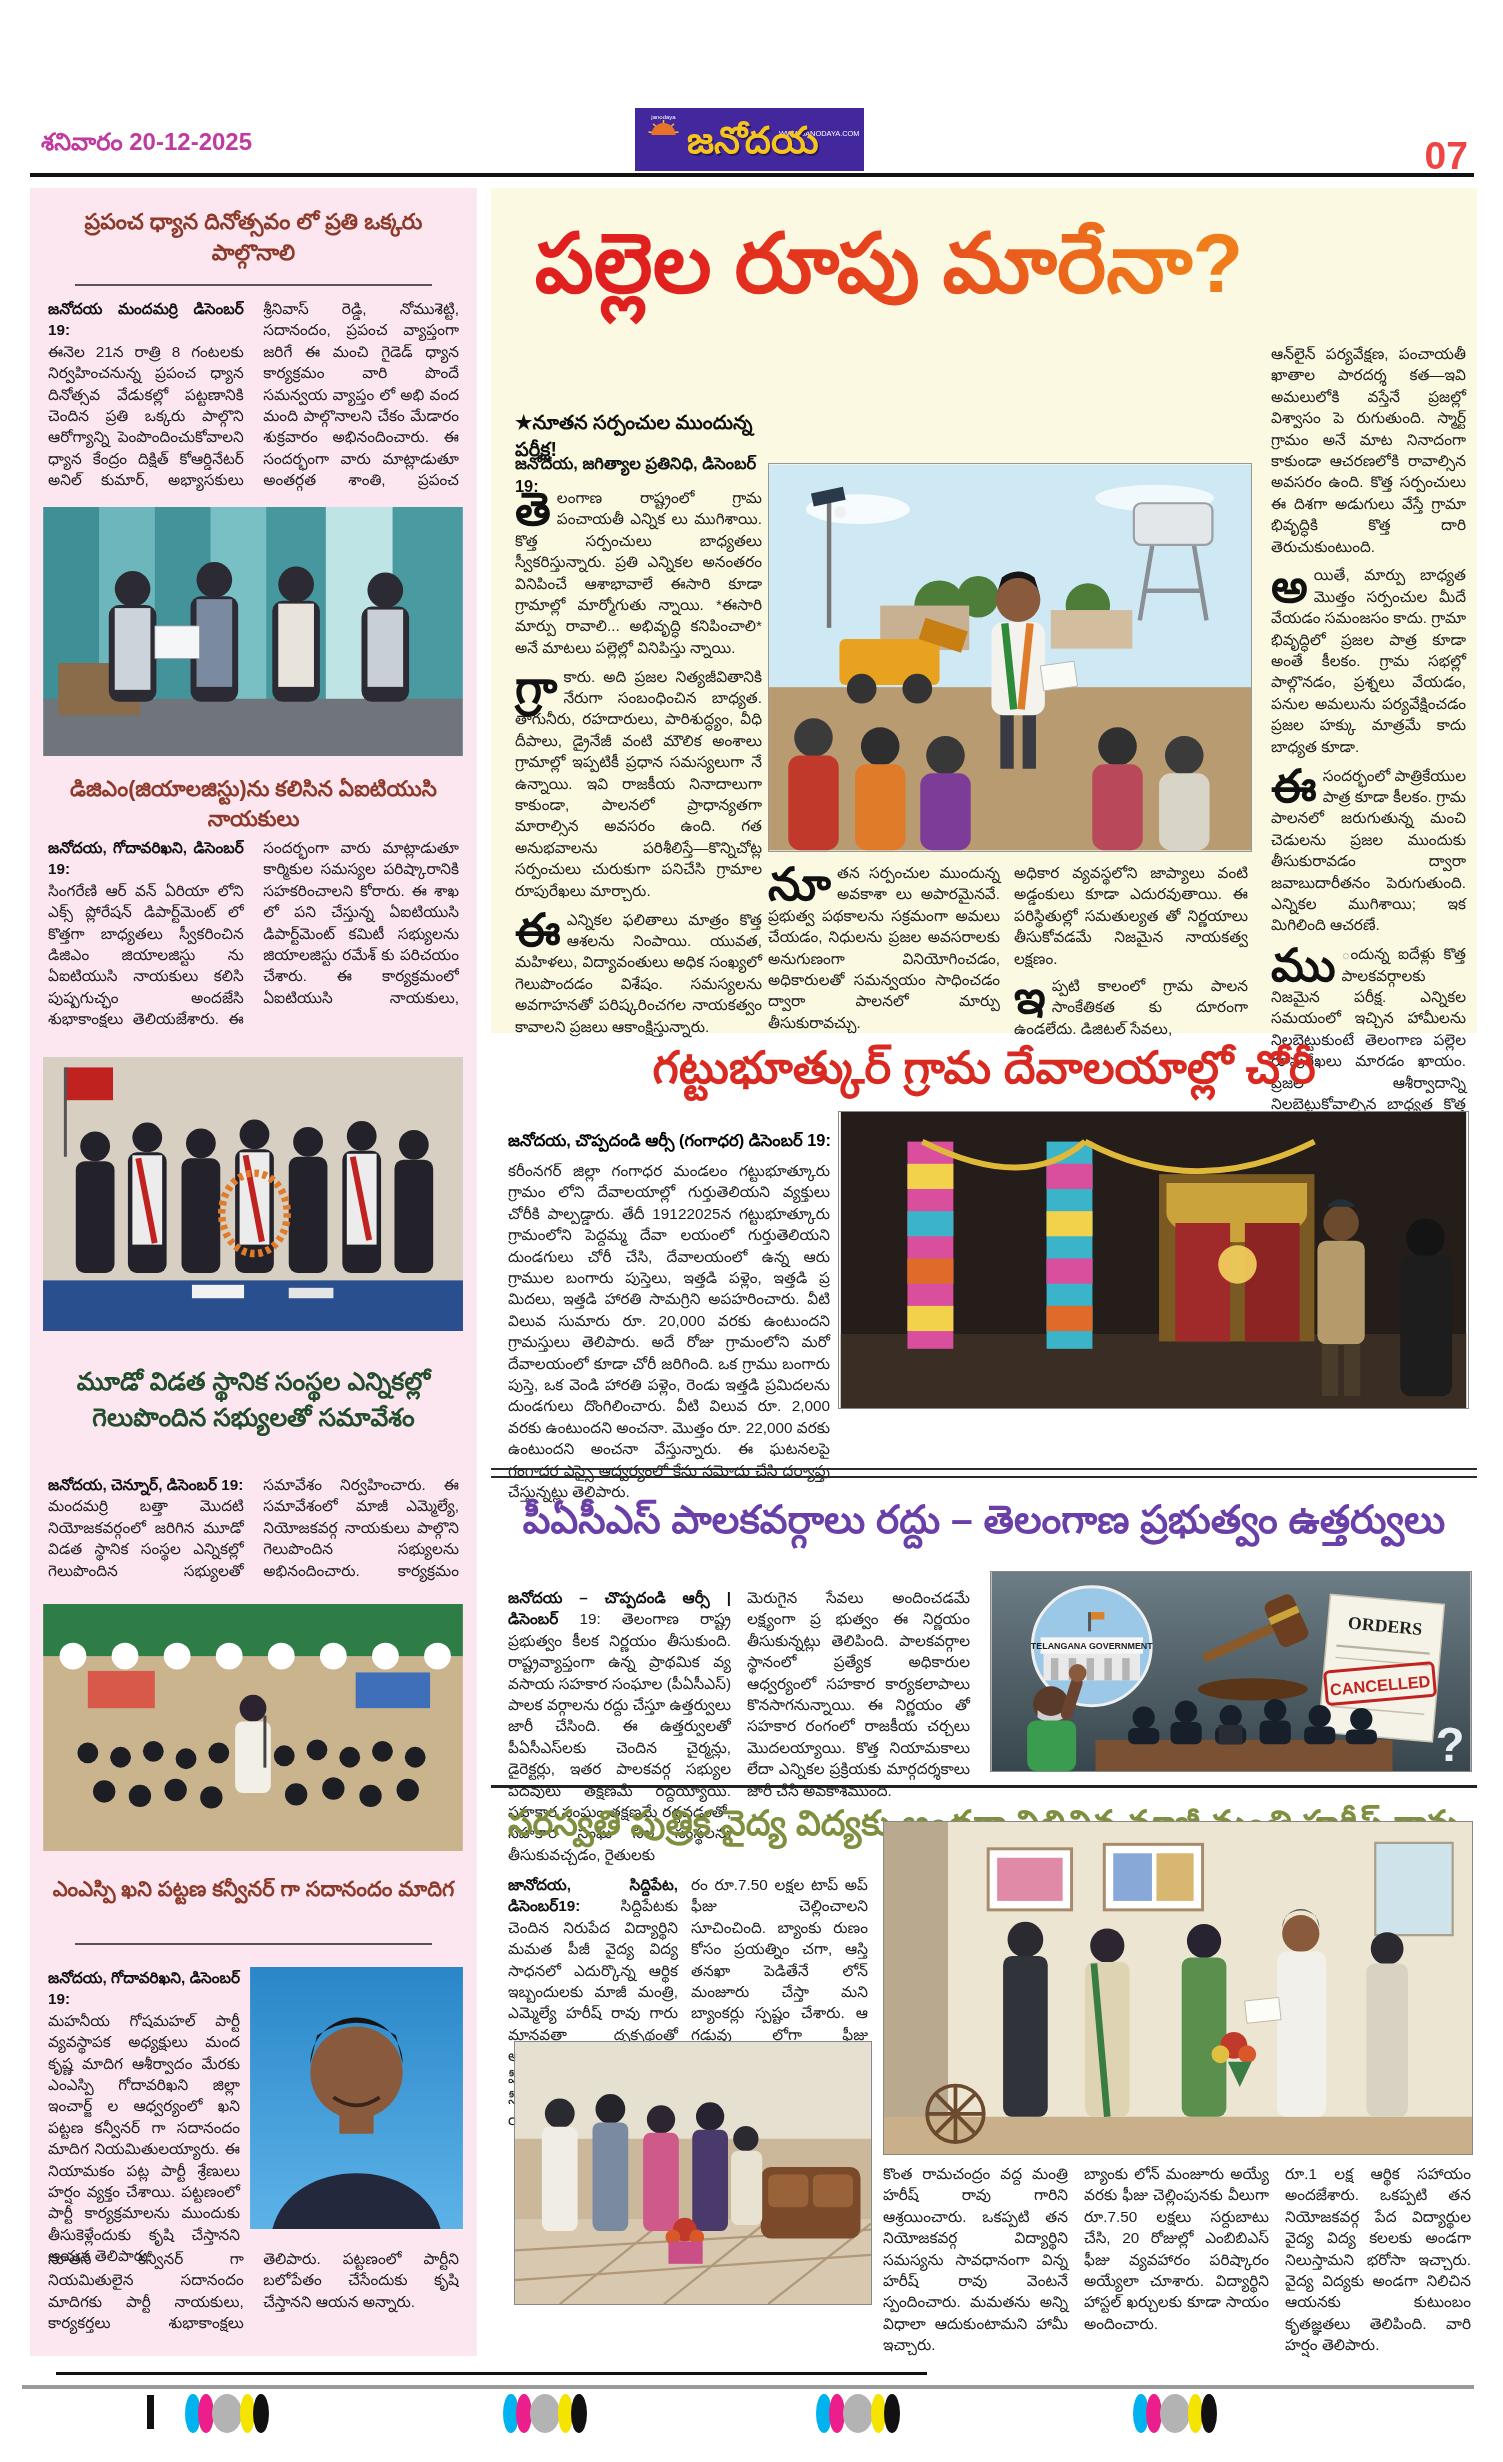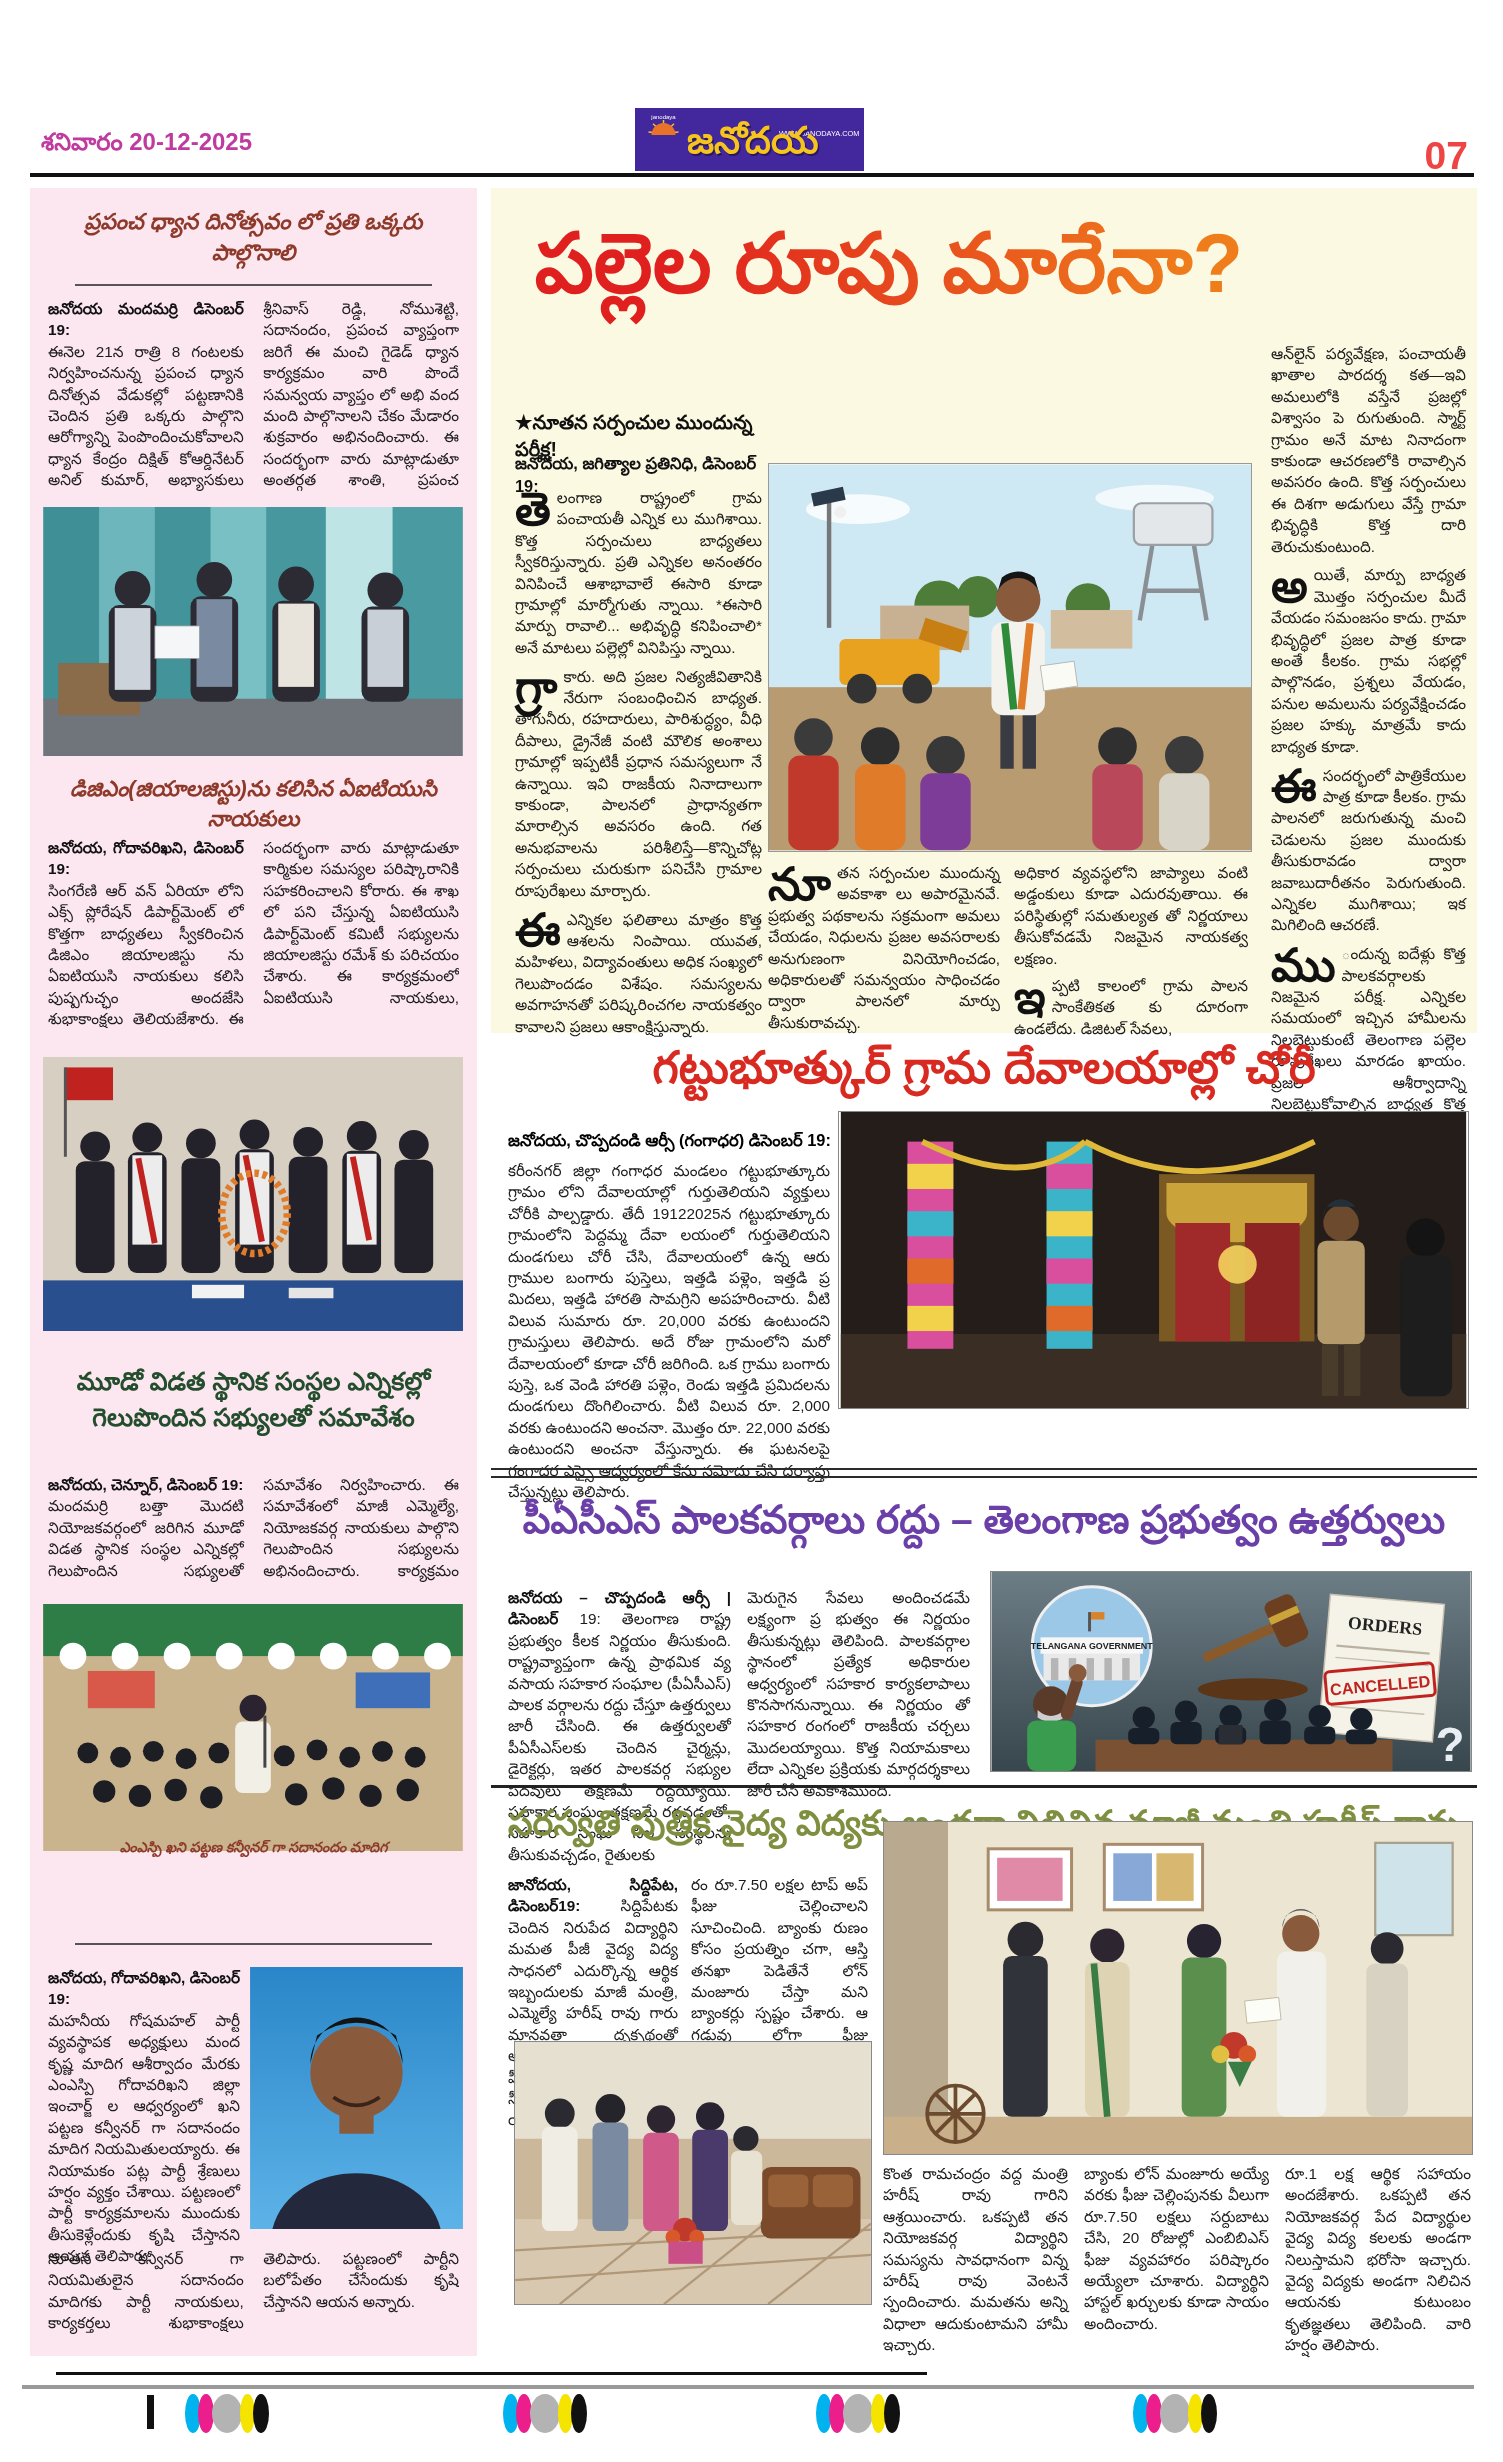--- a/index.html
+++ b/index.html
@@ -18,21 +18,21 @@
   .bt{font-size:15.3px;line-height:1.4;color:#1b1b1b;text-align:justify;}
   .byline{font-weight:bold;color:#111;}
   .cols2{column-count:2;column-gap:19.4px;overflow:hidden;}
   .dropcap{float:left;font-size:46px;line-height:.82;font-weight:bold;margin:3.7px 6px 0 0;color:#111;}
   .rule-thin{height:1.5px;background:#555;margin:7.4px auto;}
   .photo{display:block;}
   .photo svg{display:block;width:100%;height:100%;}
   
   .pink{position:absolute;left:30px;top:188px;width:447px;height:2168px;background:#fce7f0;}
   .left-head{position:absolute;left:15px;width:417px;text-align:center;font-weight:bold;}
-  .maroon{color:#8e3a2b;font-style:italic;}
+  .maroon{color:#8e3a2b;}
   .dkgreen{color:#234d2c;}
   
   .cream{position:absolute;left:491px;top:188px;width:986px;height:845px;background:#fcf9e3;}
   .main-head{position:absolute;left:22px;top:28px;width:752px;text-align:center;
              font-size:83px;font-weight:bold;
              background:linear-gradient(90deg,#e01f1f 20%,#ef7d1c 90%);
              -webkit-background-clip:text;background-clip:text;color:transparent;white-space:nowrap;}
   .subhead{position:absolute;left:24px;top:223px;width:250px;font-size:19.4px;font-weight:bold;color:#111;}
   .main-byline{position:absolute;left:24px;top:266px;width:250px;font-size:16.4px;font-weight:bold;}
   .main-col1{position:absolute;left:24px;top:299px;width:247px;height:532px;}
@@ -229,21 +229,21 @@
           <circle cx="390" cy="248" r="15"></circle>
             <circle cx="440" cy="258" r="15"></circle>
             <circle cx="490" cy="250" r="15"></circle>
         </g>
         <circle cx="282" cy="140" r="18" fill="#2b2430"></circle>
         <rect x="258" y="158" width="48" height="96" rx="10" fill="#f2efe6"></rect>
         <rect x="296" y="150" width="4" height="70" fill="#444"></rect>
       </svg>
     </div>
 
-    <div class="left-head maroon" style="top:1651px;font-size:14px;">ఎంఎస్పి ఖని పట్టణ కన్వీనర్ గా సదానందం మాదిగ</div>
+    <div class="left-head maroon" style="top:1689px;font-size:21px;">ఎంఎస్పి ఖని పట్టణ కన్వీనర్ గా సదానందం మాదిగ</div>
     <div class="rule-thin" style="position:absolute;left:45px;top:1748px;width:357px;"></div>
     <div class="bt" style="position:absolute;left:18px;top:1779px;width:192px;height:268px;">
       <span class="byline">జనోదయ, గోదావరిఖని, డిసెంబర్ 19:</span><br>
       <span>మహనీయ గోషమహల్ పార్టీ వ్యవస్థాపక అధ్యక్షులు మంద కృష్ణ మాదిగ ఆశీర్వాదం మేరకు ఎంఎస్పి గోదావరిఖని జిల్లా ఇంచార్జ్ ల ఆధ్వర్యంలో ఖని పట్టణ కన్వీనర్ గా సదానందం మాదిగ నియమితులయ్యారు. ఈ నియామకం పట్ల పార్టీ శ్రేణులు హర్షం వ్యక్తం చేశాయి. పట్టణంలో పార్టీ కార్యక్రమాలను ముందుకు తీసుకెళ్లేందుకు కృషి చేస్తానని ఆయన తెలిపారు.</span>
     </div>
     <div class="photo" style="position:absolute;left:220px;top:1779px;width:213px;height:262px;">
       <svg viewBox="0 0 286 352">
         <defs>
             <linearGradient id="bgp" x1="0" y1="0" x2="0" y2="1">
           <stop offset="0" stop-color="#2a86c8"></stop>

